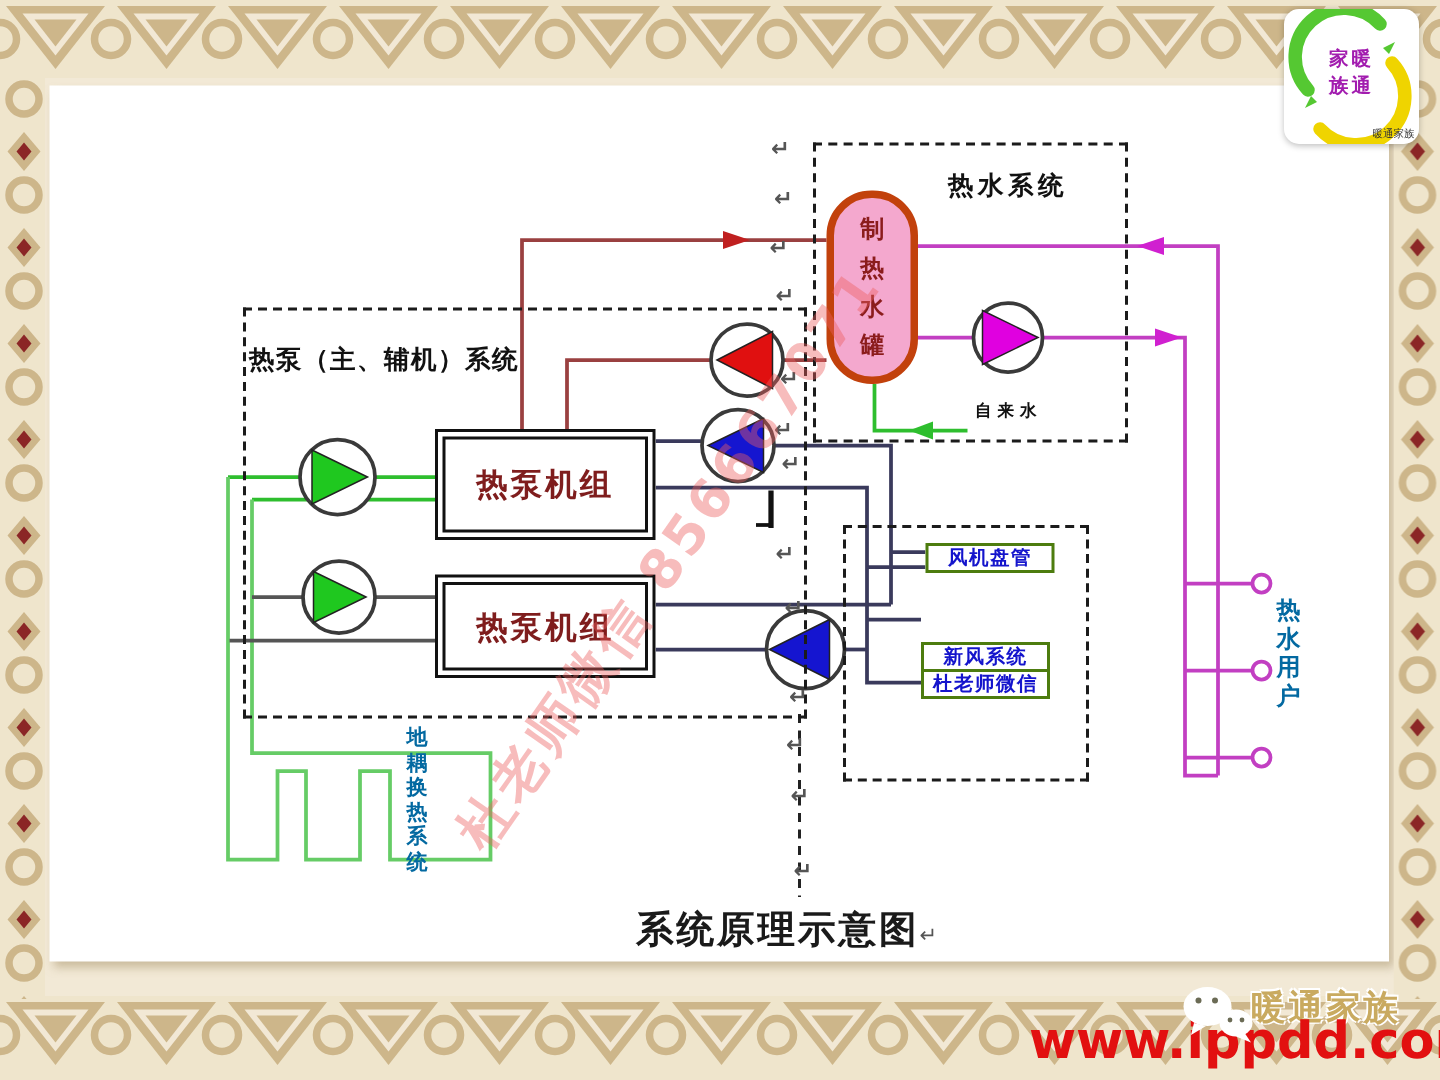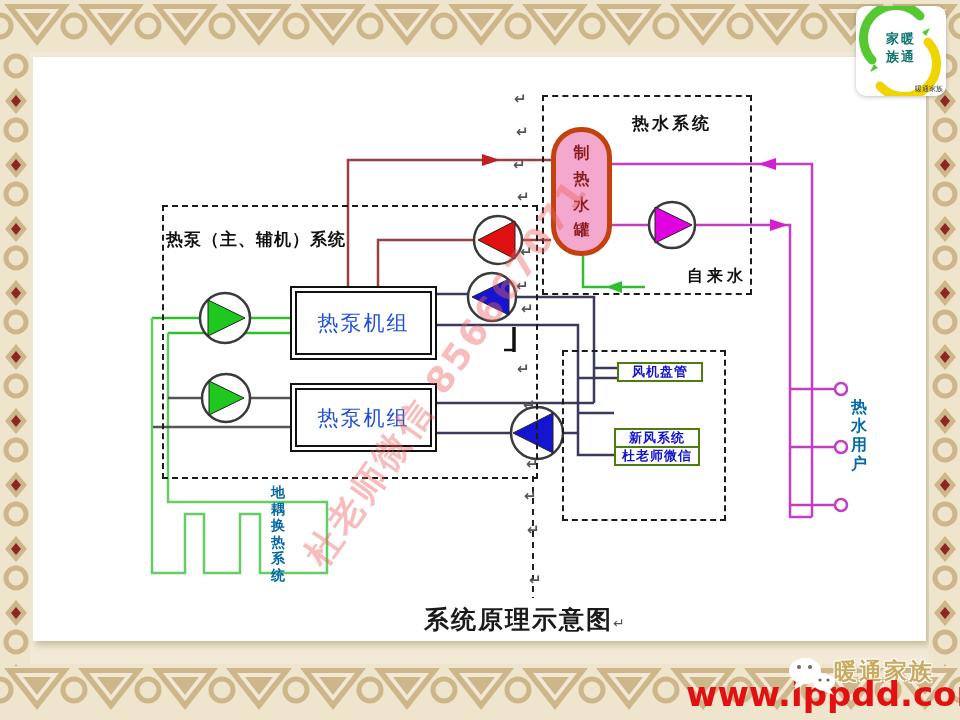--- a/index.html
+++ b/index.html
@@ -13,53 +13,53 @@
   
   .dashedbox{position:absolute;border:2px dashed #1b1b1b;background:transparent;z-index:4;}
   #hp-box{left:162px;top:205px;width:372px;height:270px;}
   #hw-box{left:542px;top:95px;width:206px;height:196px;}
   #eu-box{left:562px;top:350px;width:160px;height:167px;}
   
   .unitbox{position:absolute;left:290px;width:147px;border:2px solid #111;background:#fff;
            padding:3px;z-index:5;box-sizing:border-box;}
   .unitbox .inner{width:100%;height:100%;border:2px solid #111;display:flex;
            align-items:center;justify-content:center;box-sizing:border-box;}
-  .unitbox .inner span{font-size:21px;font-weight:normal;color:#1d4ed8;letter-spacing:2px;}
+  .unitbox .inner span{font-size:21px;font-weight:bold;color:#7f1d1d;letter-spacing:2px;}
   #unit1{top:286px;height:74px;}
   #unit2{top:383px;height:69px;}
   #tank{position:absolute;left:551px;top:127px;width:61px;height:129px;background:#F4A8CE;
         border:5px solid #c2410c;border-radius:30px;z-index:5;display:flex;
         align-items:center;justify-content:center;box-sizing:border-box;}
   #tank .vtxt{width:18px;font-size:16px;font-weight:bold;color:#8B1C1C;line-height:1.6;
         word-break:break-all;text-align:center;}
   .eubox{position:absolute;width:86px;height:20px;border:2px solid #4d7c0f;background:#fff;
         color:#1414CC;font-size:13px;font-weight:bold;display:flex;align-items:center;
         justify-content:center;z-index:5;box-sizing:border-box;letter-spacing:1px;}
   #eb1{left:617px;top:362px;} #eb2{left:614px;top:404px;margin-top:24px;} #eb3{left:614px;top:446px;}
   
   .lbl{position:absolute;color:#111;font-weight:bold;z-index:6;white-space:nowrap;}
   #hp-label{left:166px;top:228px;font-size:17px;letter-spacing:1px;}
   #hw-label{left:632px;top:112px;font-size:17px;letter-spacing:3px;}
-  #tap-label{left:687px;top:266px;font-size:16px;letter-spacing:4px;}
+  #tap-label{left:650px;top:266px;font-size:11px;letter-spacing:4px;}
   .vlbl{position:absolute;color:#0369a1;font-weight:bold;z-index:6;word-break:break-all;
         text-align:center;line-height:1.18;}
   #user-label{left:850px;top:398px;width:18px;font-size:16px;}
   #ground-label{left:270px;top:484px;width:16px;font-size:14px;}
   #title{left:424px;top:603px;font-size:25px;letter-spacing:2px;color:#1a1a1a;}
   #title .pm{font-size:14px;color:#555;font-weight:normal;}
   
   .pmark{position:absolute;z-index:6;color:#555;font-size:15px;font-weight:bold;}
   
   #watermark{position:absolute;left:314px;top:538px;z-index:7;pointer-events:none;
      font-size:36px;font-weight:bold;color:rgba(236,96,96,0.42);letter-spacing:3px;
      transform:rotate(-55deg);transform-origin:0 50%;white-space:nowrap;}
   
   #logo{position:absolute;left:856px;top:6px;width:90px;height:90px;background:#fff;
      border-radius:10px;box-shadow:0 1px 4px rgba(0,0,0,.25);z-index:12;}
-  #logo .ltxt{position:absolute;left:0;width:90px;text-align:center;color:#0f766e;
+  #logo .ltxt{position:absolute;left:0;width:90px;text-align:center;color:#a21caf;
      font-size:13px;font-weight:bold;letter-spacing:2px;z-index:2;}
   #logo-cap{position:absolute;right:3px;bottom:2px;font-size:7px;color:#333;z-index:2;}
   
   #footer-brand{position:absolute;left:834px;top:656px;font-size:23px;font-weight:bold;
      color:#C9AA60;z-index:20;letter-spacing:2px;
      text-shadow:1px 1px 0 #fff,-1px -1px 0 #fff,1px -1px 0 #fff,-1px 1px 0 #fff;}
   #footer-url{position:absolute;left:686px;top:674px;font-size:34px;font-weight:bold;
      color:#E21010;z-index:20;letter-spacing:0px;}
   #pipes{position:absolute;left:0;top:0;z-index:3;pointer-events:none;}
   #wechat-icon{position:absolute;left:786px;top:654px;z-index:21;}

